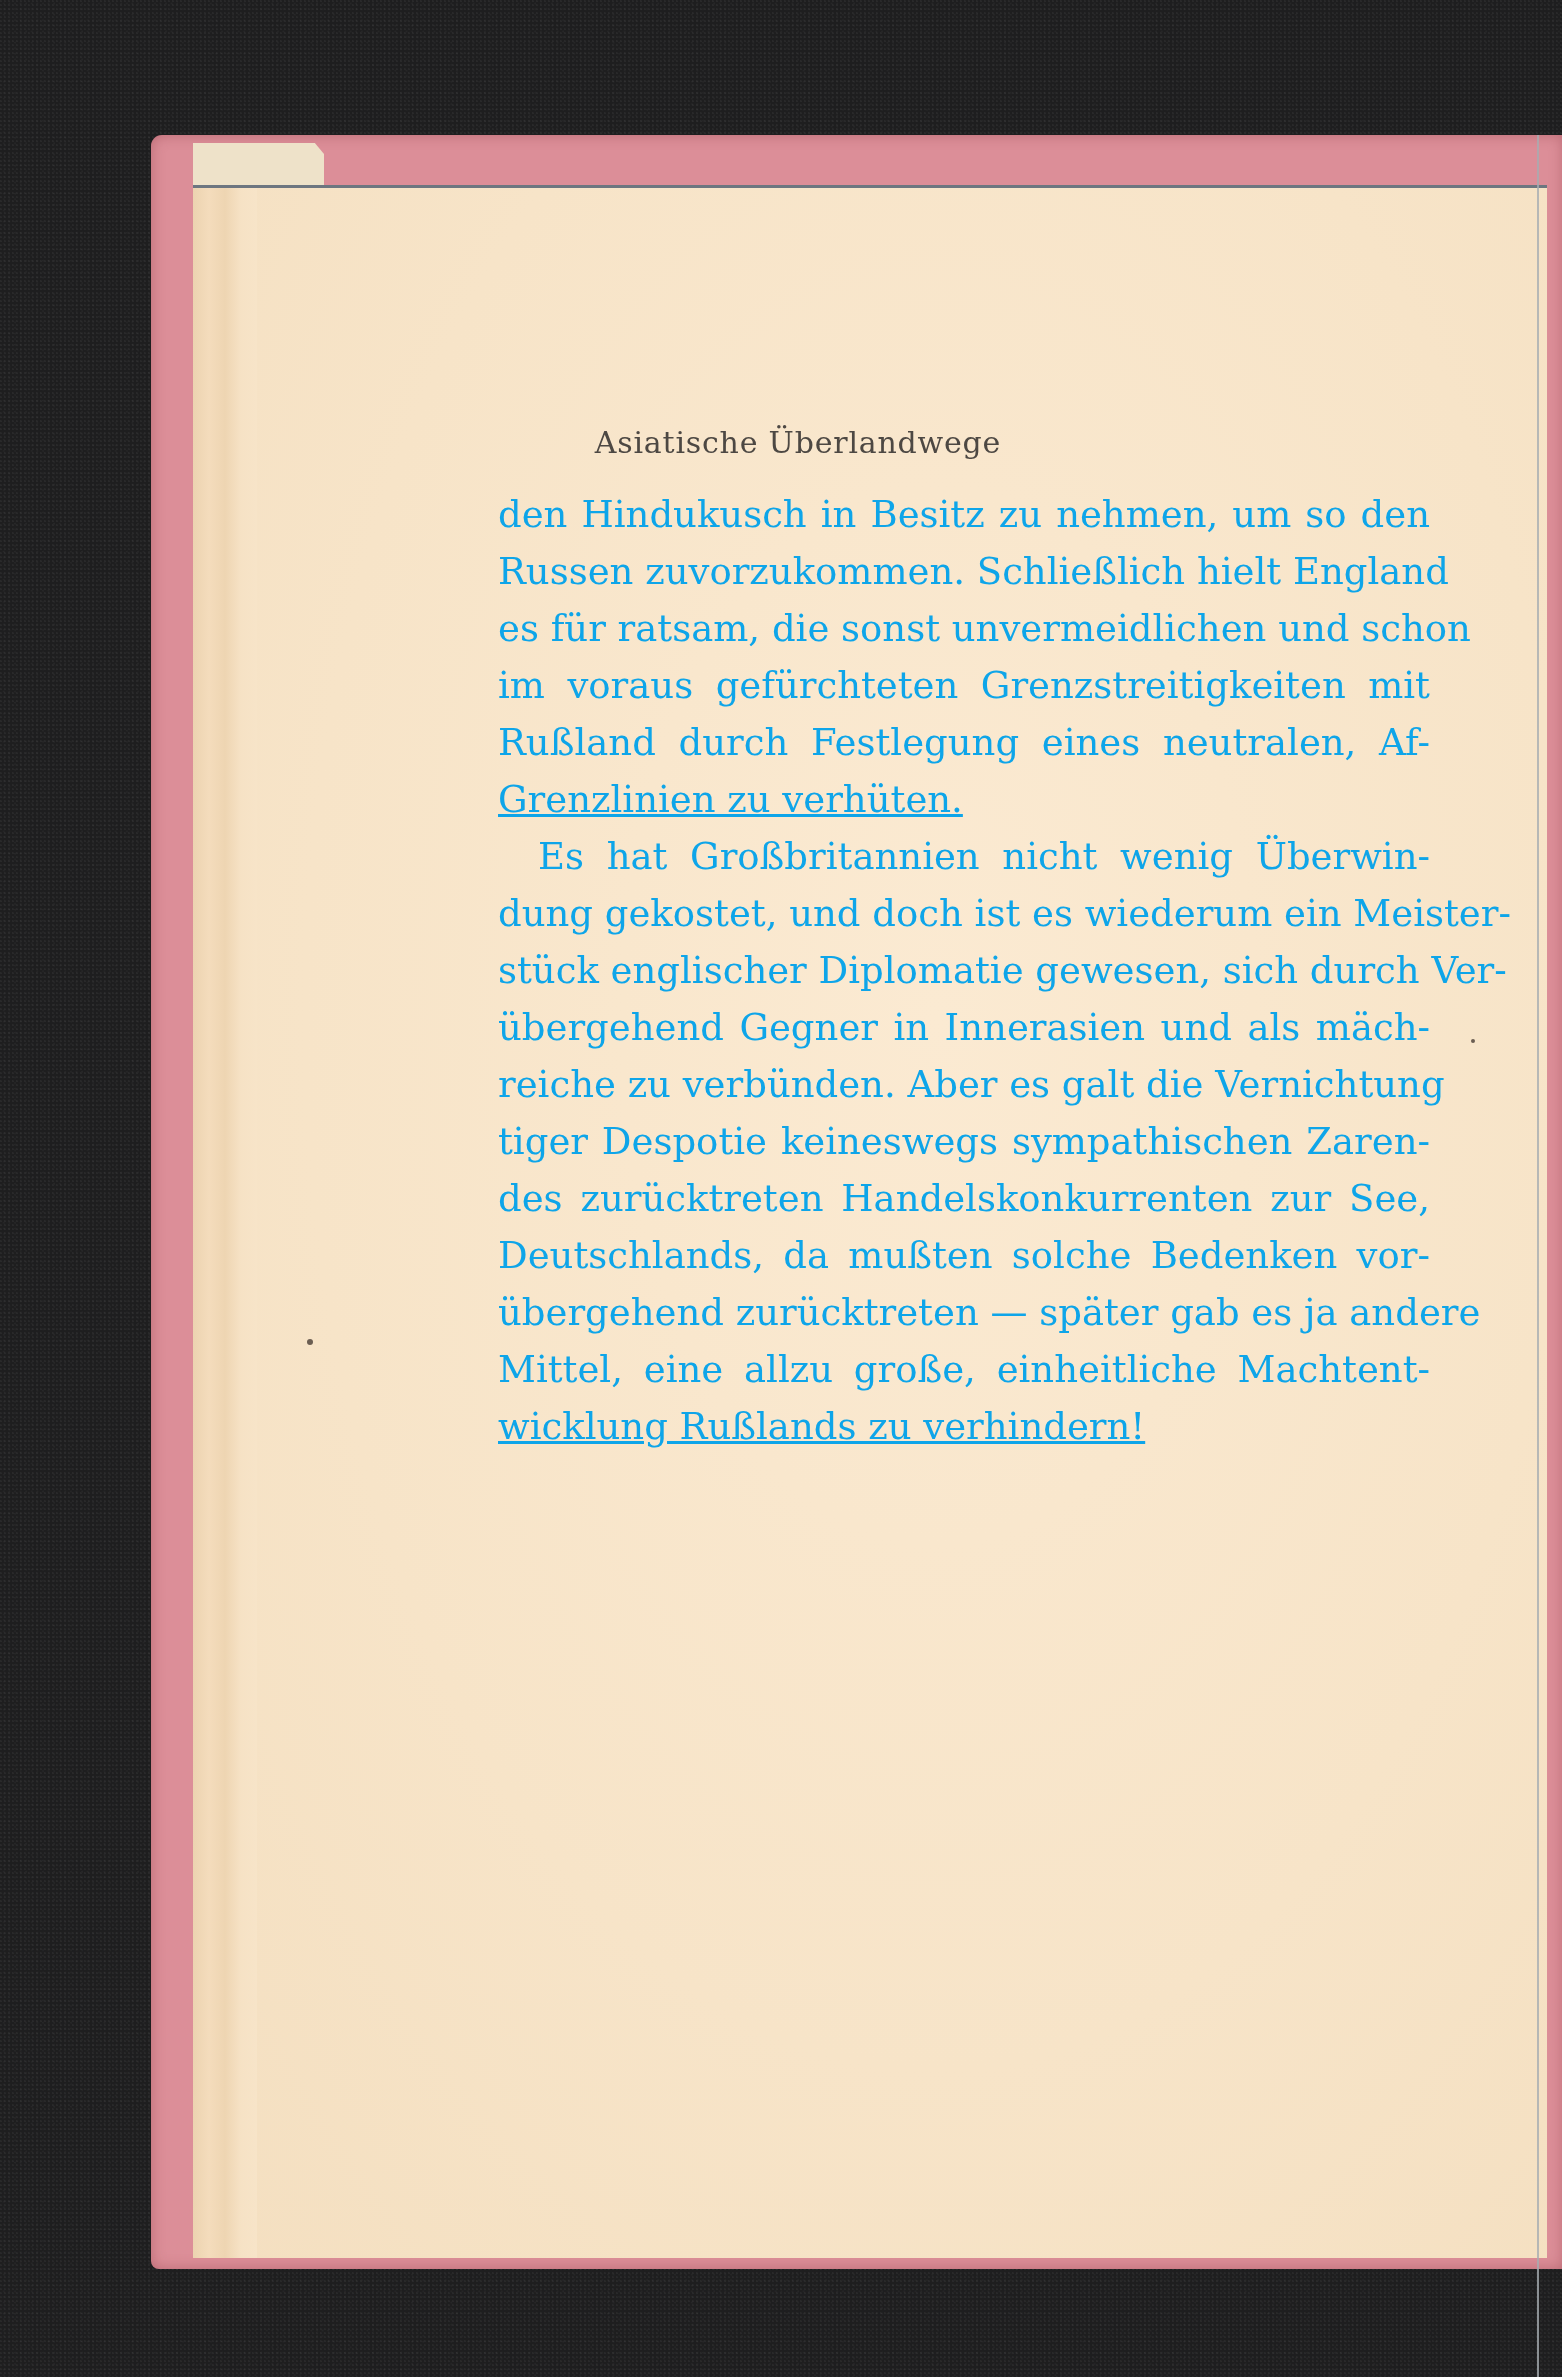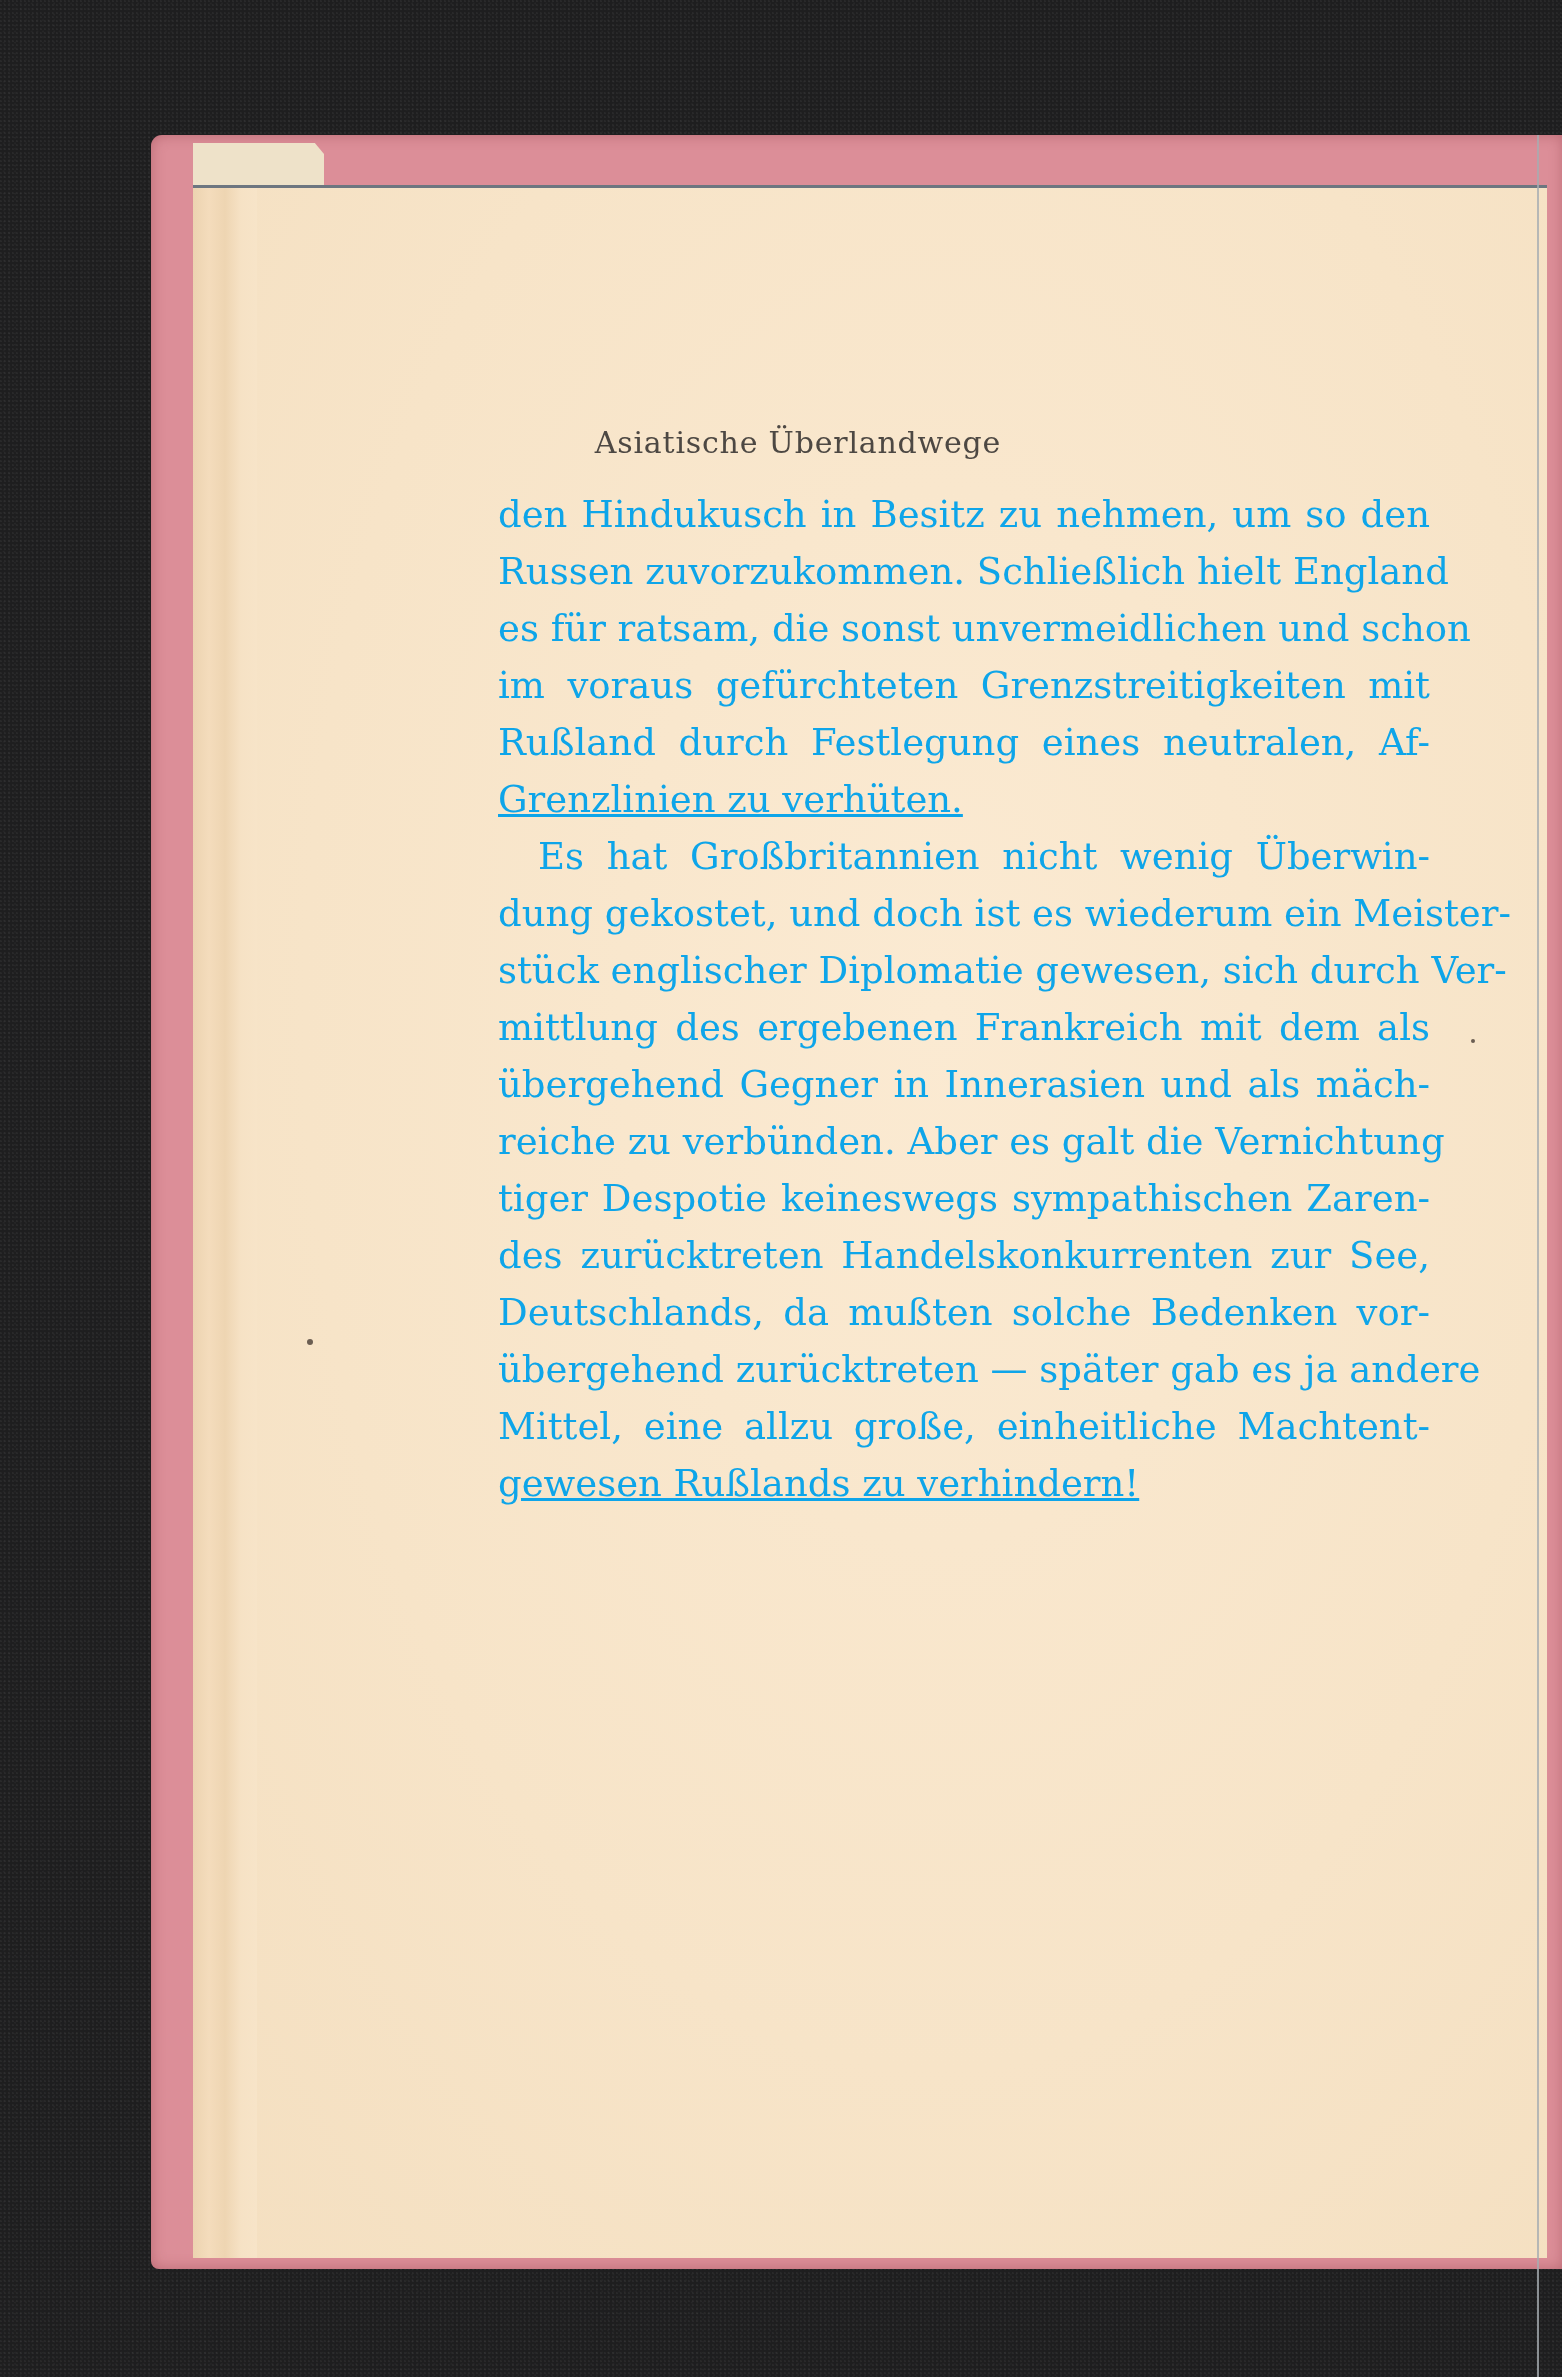--- a/index.html
+++ b/index.html
@@ -122,27 +122,26 @@
     <span class="line">Russen zuvorzukommen. Schließlich hielt England</span>
     <span class="line">es für ratsam, die sonst unvermeidlichen und schon</span>
     <span class="line">im voraus gefürchteten Grenzstreitigkeiten mit</span>
     <span class="line">Rußland durch Festlegung eines neutralen, Af-</span>
     <span class="line last">Grenzlinien zu verhüten.</span>
   </div>
   <div>
     <span class="line indent">Es hat Großbritannien nicht wenig Überwin-</span>
     <span class="line">dung gekostet, und doch ist es wiederum ein Meister-</span>
     <span class="line">stück englischer Diplomatie gewesen, sich durch Ver-</span>
-    <span class="line">mittlung des ergebenen Frankreich mit dem als</span>
     <span class="line">übergehend Gegner in Innerasien und als mäch-</span>
     <span class="line">reiche zu verbünden. Aber es galt die Vernichtung</span>
     <span class="line">tiger Despotie keineswegs sympathischen Zaren-</span>
     <span class="line">des zurücktreten Handelskonkurrenten zur See,</span>
     <span class="line">Deutschlands, da mußten solche Bedenken vor-</span>
     <span class="line">übergehend zurücktreten — später gab es ja andere</span>
     <span class="line">Mittel, eine allzu große, einheitliche Machtent-</span>
-    <span class="line last">gewesen Rußlands zu verhindern!</span>
+    <span class="line last">wicklung Rußlands zu verhindern!</span>
   </div>
 </div>
 
 <div class="speck" style="left:307px; top:1339px;"></div>
 <div class="speck" style="left:1471px; top:1039px; width:4px; height:4px;"></div>
 
 
 </body></html>

